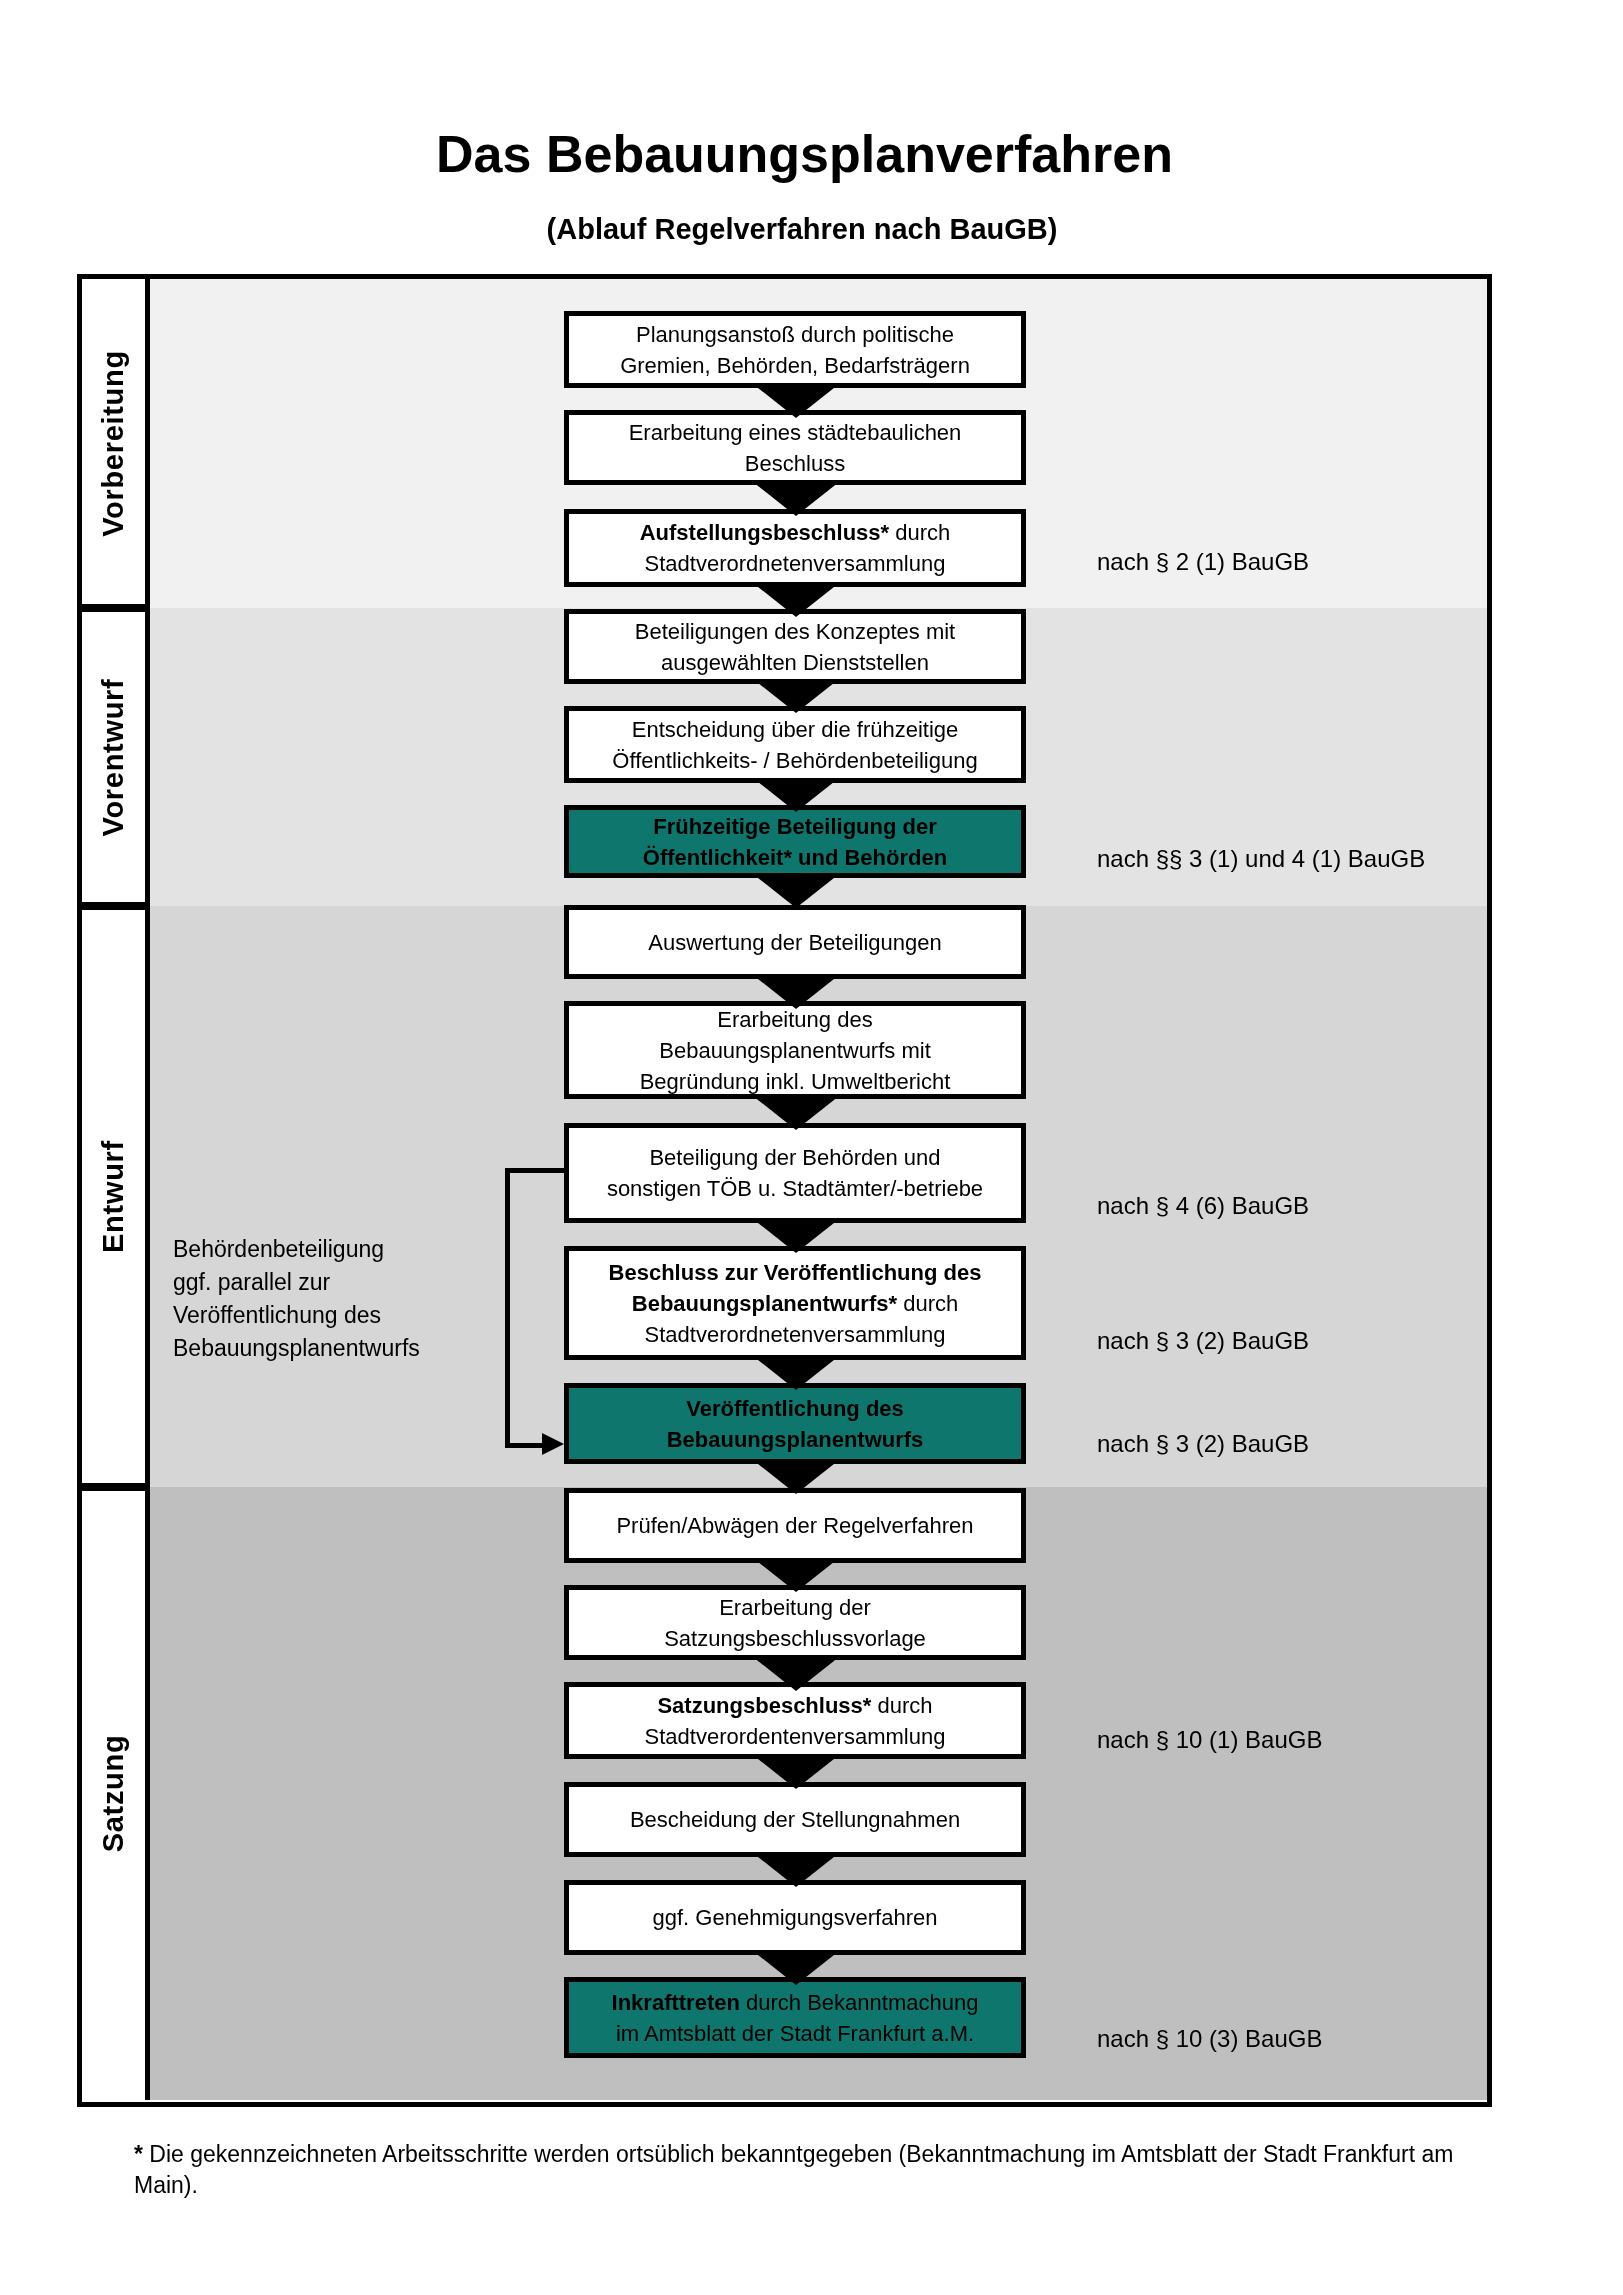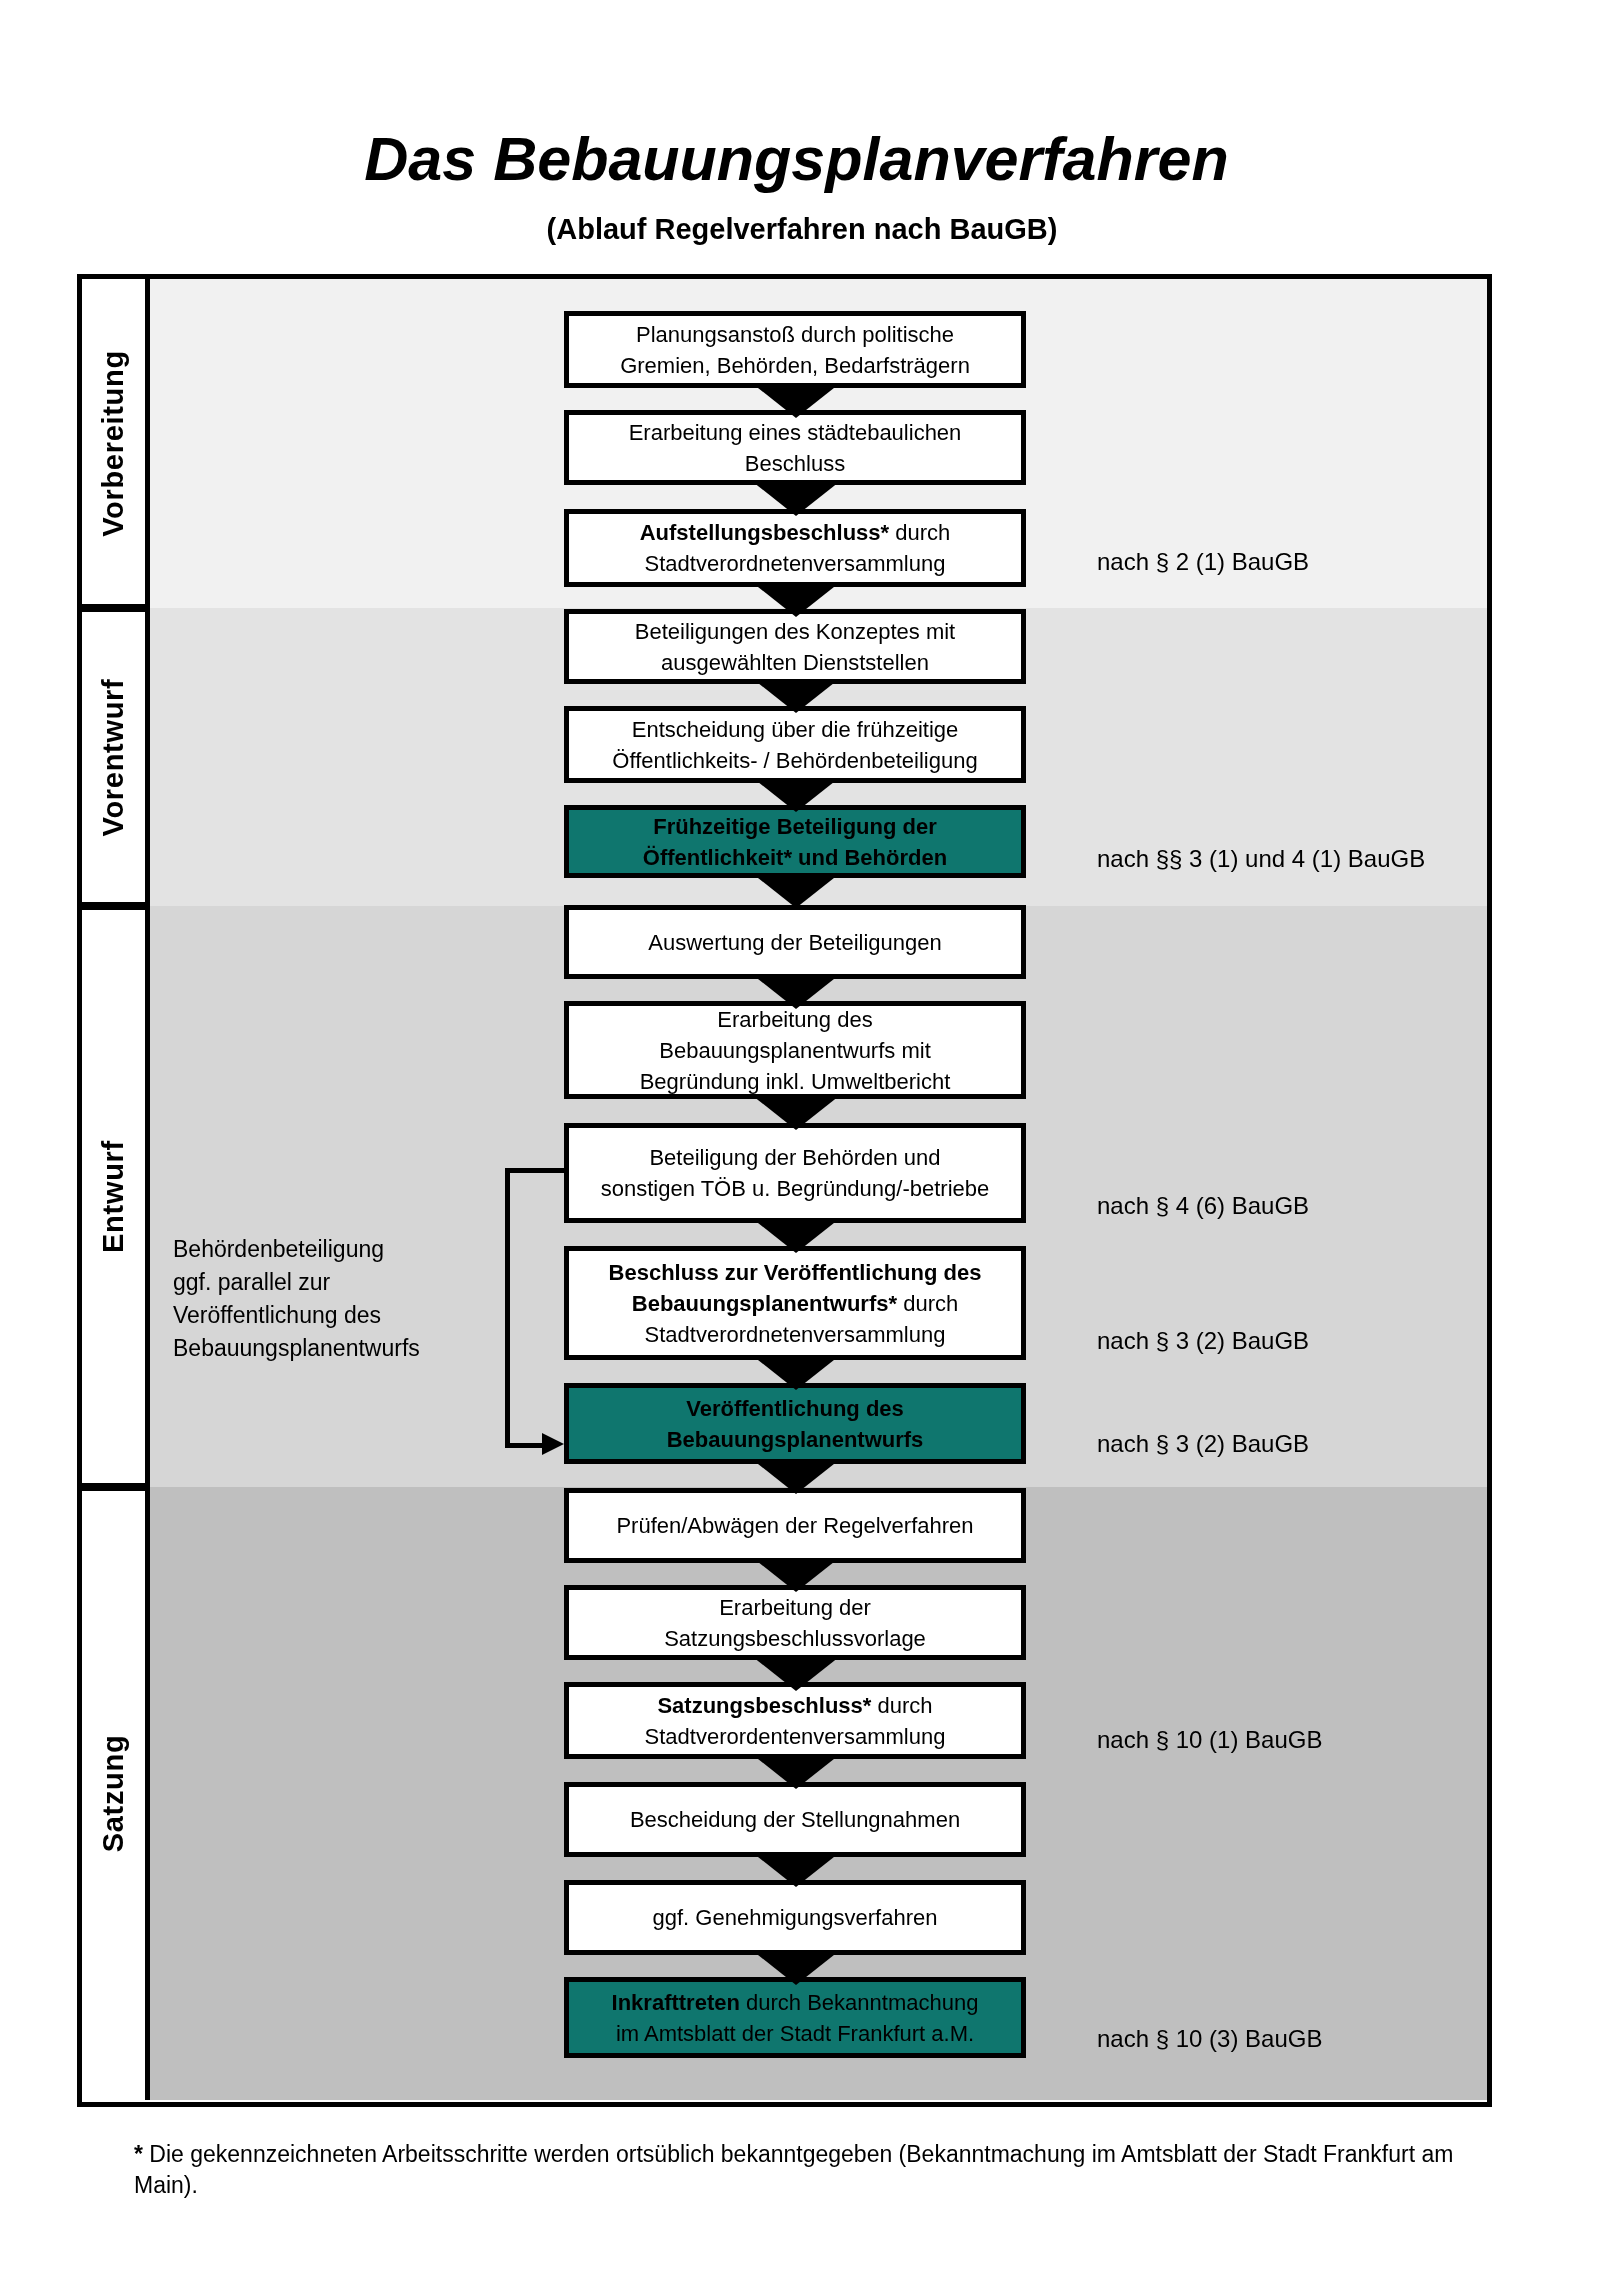--- a/index.html
+++ b/index.html
@@ -4,21 +4,21 @@
 <style>
   html,body { margin:0; padding:0; }
   body {
     width:1623px; height:2295px; background:#ffffff;
     font-family:"Liberation Sans", sans-serif; color:#000;
     position:relative; overflow:hidden;
   }
   .abs { position:absolute; }
 
   
-  #title    { top:124px; left:8px; width:1577px; text-align:center; font-size:61px; font-weight:bold;font-style:italic; }
+  #title    { top:124px; left:16px; width:1577px; text-align:center; font-size:52px; font-weight:bold; }
   #subtitle { top:213px; left:0; width:1604px; text-align:center; font-size:29px; font-weight:bold; }
 
   
   #frame { left:77px; top:274px; width:1415px; height:1833px;
            border:5.9px solid #000; box-sizing:border-box;
            display:flex; flex-direction:column; }
   .section { display:flex; width:100%; }
   .s1 { height:329px; } .s2 { height:298px; } .s3 { height:581px; } .s4 { height:613px; }
   .content1 { background:#f1f1f1; } .content2 { background:#e3e3e3; }
   .content3 { background:#d6d6d6; } .content4 { background:#bfbfbf; }
@@ -120,21 +120,21 @@
 <div class="step" style="top:905px;height:74px">
   <div class="ln"><span>Auswertung der Beteiligungen</span></div>
 </div>
 <div class="step" style="top:1001px;height:98px">
   <div class="ln"><span>Erarbeitung des</span></div>
   <div class="ln"><span>Bebauungsplanentwurfs mit</span></div>
   <div class="ln"><span>Begründung inkl. Umweltbericht</span></div>
 </div>
 <div class="step" style="top:1123px;height:100px">
   <div class="ln"><span>Beteiligung der Behörden und</span></div>
-  <div class="ln"><span>sonstigen TÖB u. Begründung/-betriebe</span></div>
+  <div class="ln"><span>sonstigen TÖB u. Stadtämter/-betriebe</span></div>
 </div>
 <div class="step" style="top:1246px;height:114px">
   <div class="ln"><span class="bd">Beschluss zur Veröffentlichung des</span></div>
   <div class="ln"><span class="bd">Bebauungsplanentwurfs*</span><span> durch</span></div>
   <div class="ln"><span>Stadtverordnetenversammlung</span></div>
 </div>
 <div class="step blue" style="top:1383px;height:81px">
   <div class="ln"><span class="bd">Veröffentlichung des</span></div>
   <div class="ln"><span class="bd">Bebauungsplanentwurfs</span></div>
 </div>

